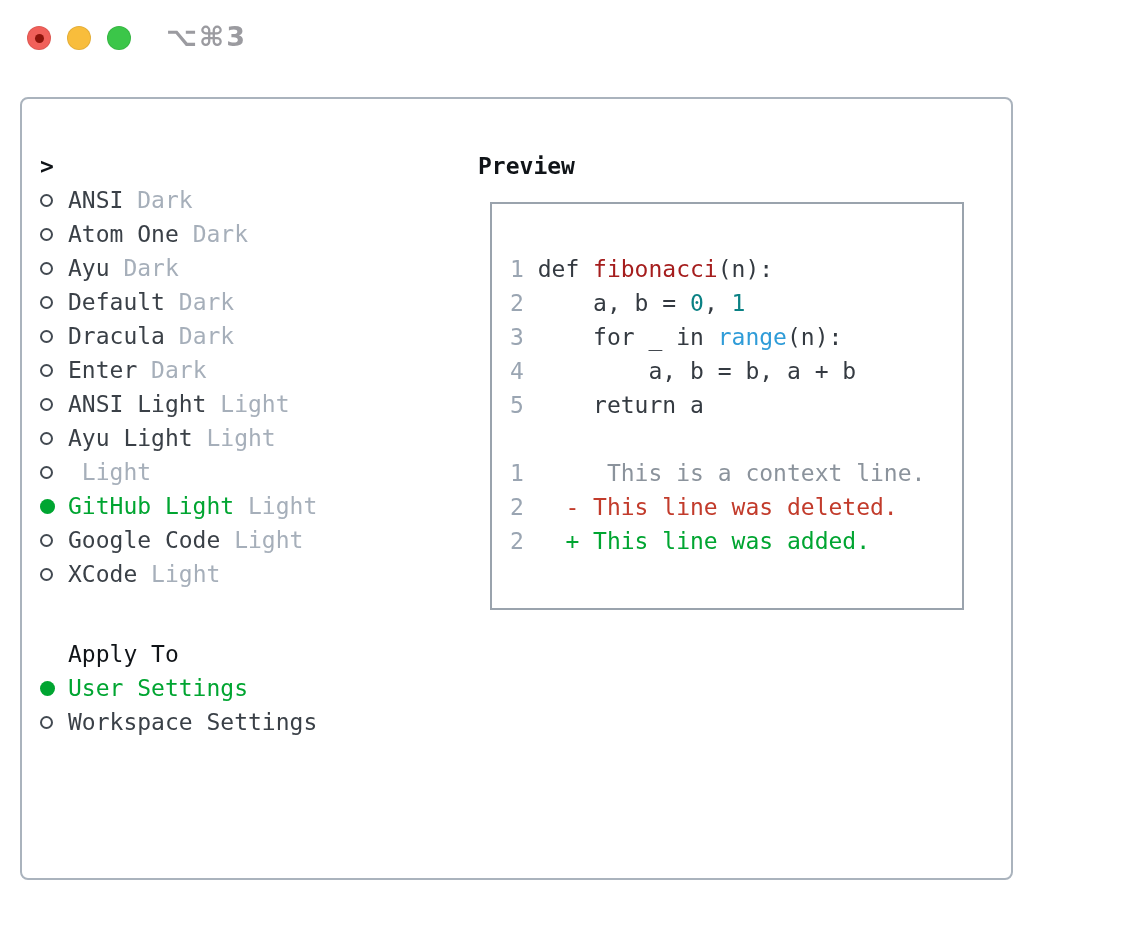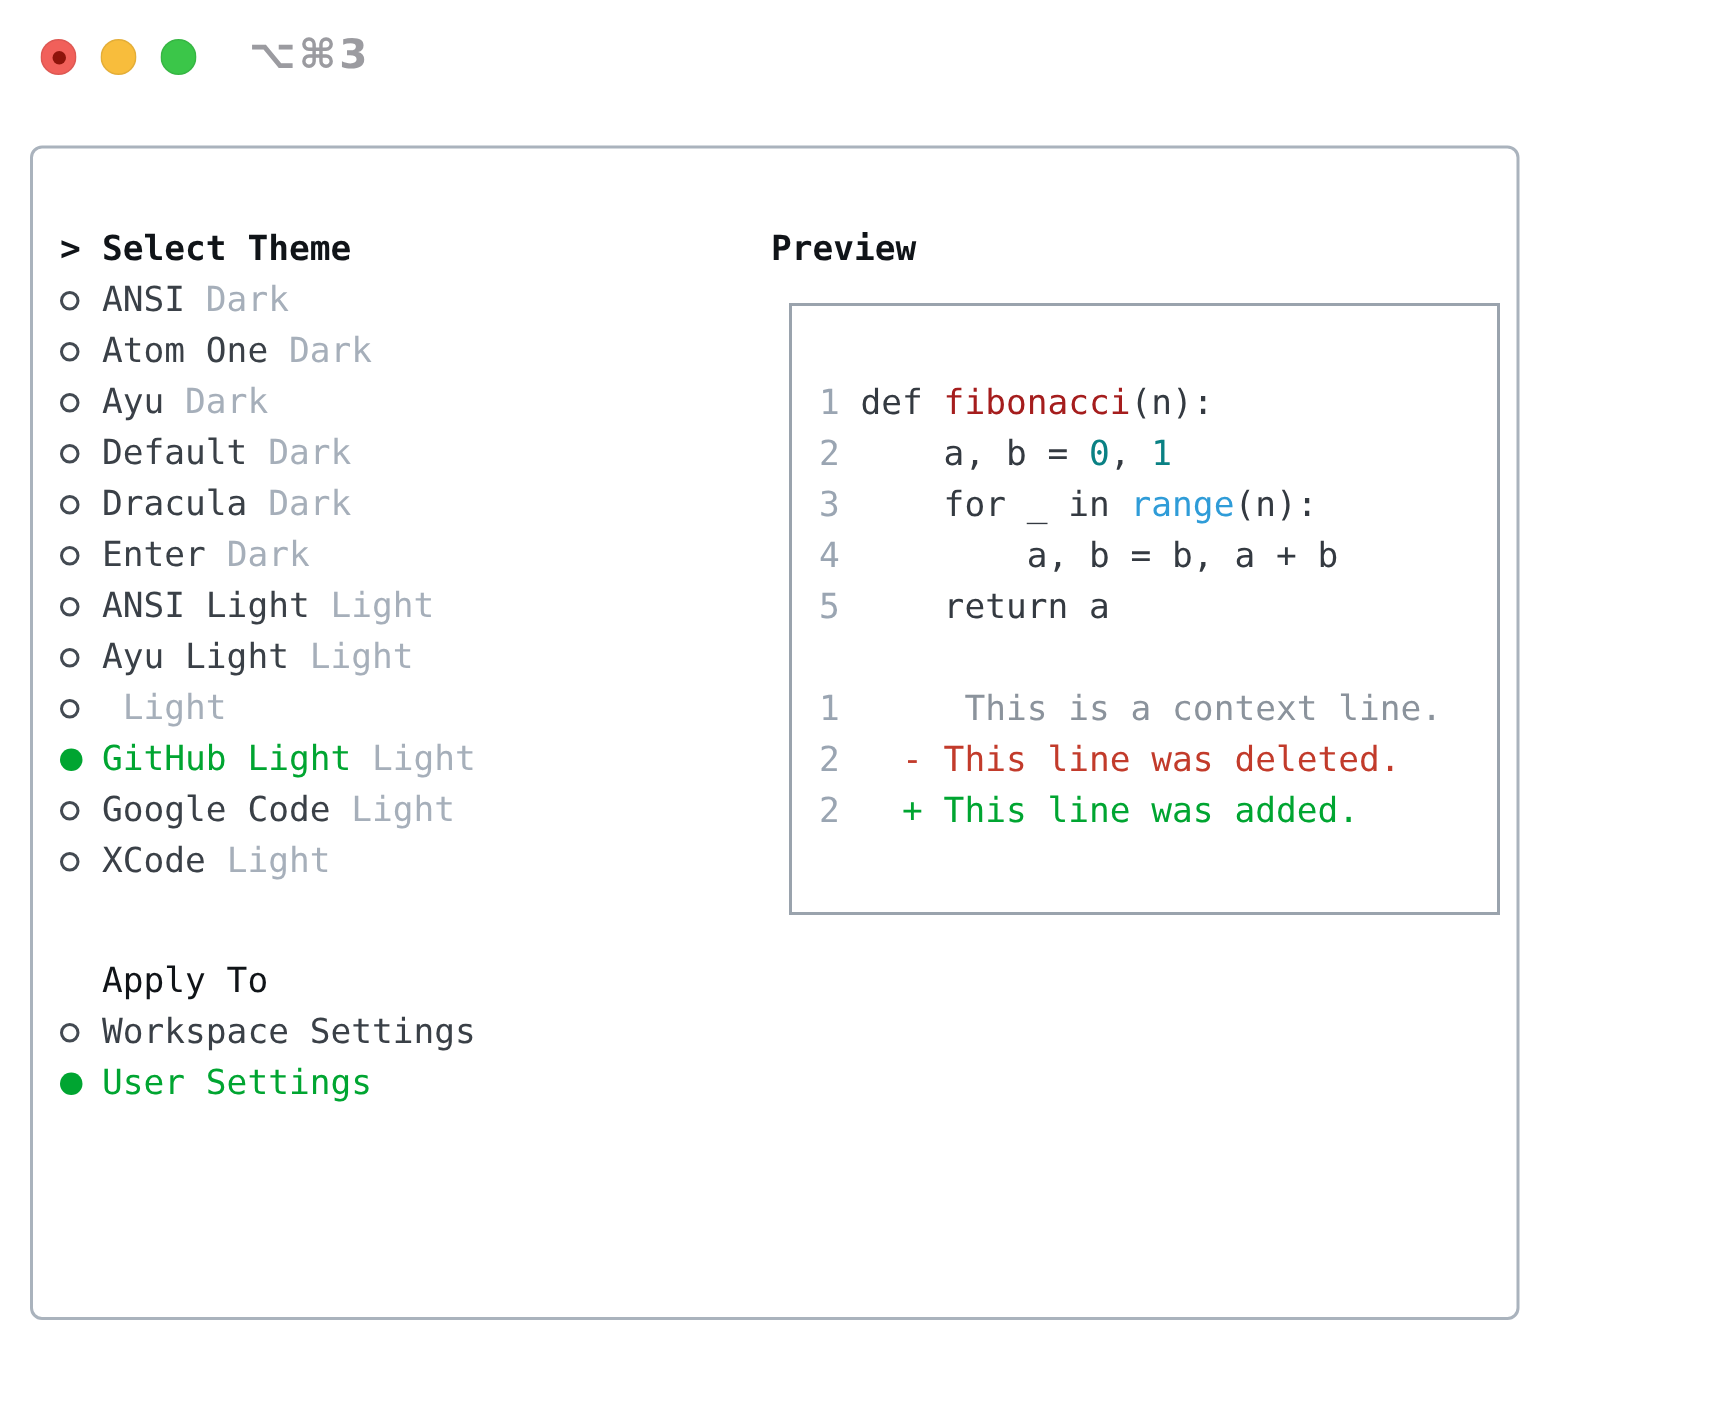--- a/index.html
+++ b/index.html
@@ -63,21 +63,21 @@
   .apply-option.selected .t-name { color: var(--green, #00a531); }
   .section-apply { margin-top: 46px; }
   .help {
     margin-top: 34px;
     width: 29ch;
     line-height: 34px;
     color: var(--muted, #a6afba);
   }
 
   
-  .right { position: absolute; left: 492px; top: 50px; font-size: 23px; }
+  .right { position: absolute; left: 456px; top: 50px; font-size: 23px; }
   .preview-title { height: 34px; line-height: 34px; font-weight: bold; color: #101418; }
   .preview-box {
     margin-top: 19px; margin-left: 12px;
     width: 474px; height: 408px;
     box-sizing: border-box;
     border: 2px solid var(--preview-border, #9aa3ad);
     padding: 48px 0 0 18px;
     overflow: hidden;
   }
   .pline { height: 34px; display: flex; align-items: center; white-space: pre; font-size: 23px; }
@@ -106,21 +106,20 @@
 
   <div class="panel">
 
     <div class="left">
 
       <div>
         <div class="row">
           <span class="marker">
             <span class="focus-arrow">&gt;</span>
           </span>
-          <span class="list-title">Select Theme</span>
         </div>
 
       <div class="row theme-item"><span class="marker"><span class="radio"></span></span><span class="t-name">ANSI</span><span class="t-variant">Dark</span></div>
           <div class="row theme-item"><span class="marker"><span class="radio"></span></span><span class="t-name">Atom One</span><span class="t-variant">Dark</span></div>
           <div class="row theme-item"><span class="marker"><span class="radio"></span></span><span class="t-name">Ayu</span><span class="t-variant">Dark</span></div>
           <div class="row theme-item"><span class="marker"><span class="radio"></span></span><span class="t-name">Default</span><span class="t-variant">Dark</span></div>
           <div class="row theme-item"><span class="marker"><span class="radio"></span></span><span class="t-name">Dracula</span><span class="t-variant">Dark</span></div>
           <div class="row theme-item"><span class="marker"><span class="radio"></span></span><span class="t-name">Enter</span><span class="t-variant">Dark</span></div>
           <div class="row theme-item"><span class="marker"><span class="radio"></span></span><span class="t-name">ANSI Light</span><span class="t-variant">Light</span></div>
           <div class="row theme-item"><span class="marker"><span class="radio"></span></span><span class="t-name">Ayu Light</span><span class="t-variant">Light</span></div>
@@ -130,22 +129,22 @@
           <div class="row theme-item"><span class="marker"><span class="radio"></span></span><span class="t-name">XCode</span><span class="t-variant">Light</span></div>
         </div>
 
       <div class="section-apply">
         <div class="row">
           <span class="marker"></span>
           <span class="apply-title">Apply To</span>
         </div>
         <div>
 
-        <div class="row apply-option"><span class="marker"><span class="radio"></span></span><span class="t-name">Workspace Settings</span></div>
-            <div class="row apply-option selected"><span class="marker"><span class="radio on"></span></span><span class="t-name">User Settings</span></div>
+        <div class="row apply-option selected"><span class="marker"><span class="radio on"></span></span><span class="t-name">User Settings</span></div>
+            <div class="row apply-option"><span class="marker"><span class="radio"></span></span><span class="t-name">Workspace Settings</span></div>
           </div>
       </div>
 
 
     </div>
 
     <div class="right">
       <div class="preview-title">Preview</div>
       <div class="preview-box">
         <div>

